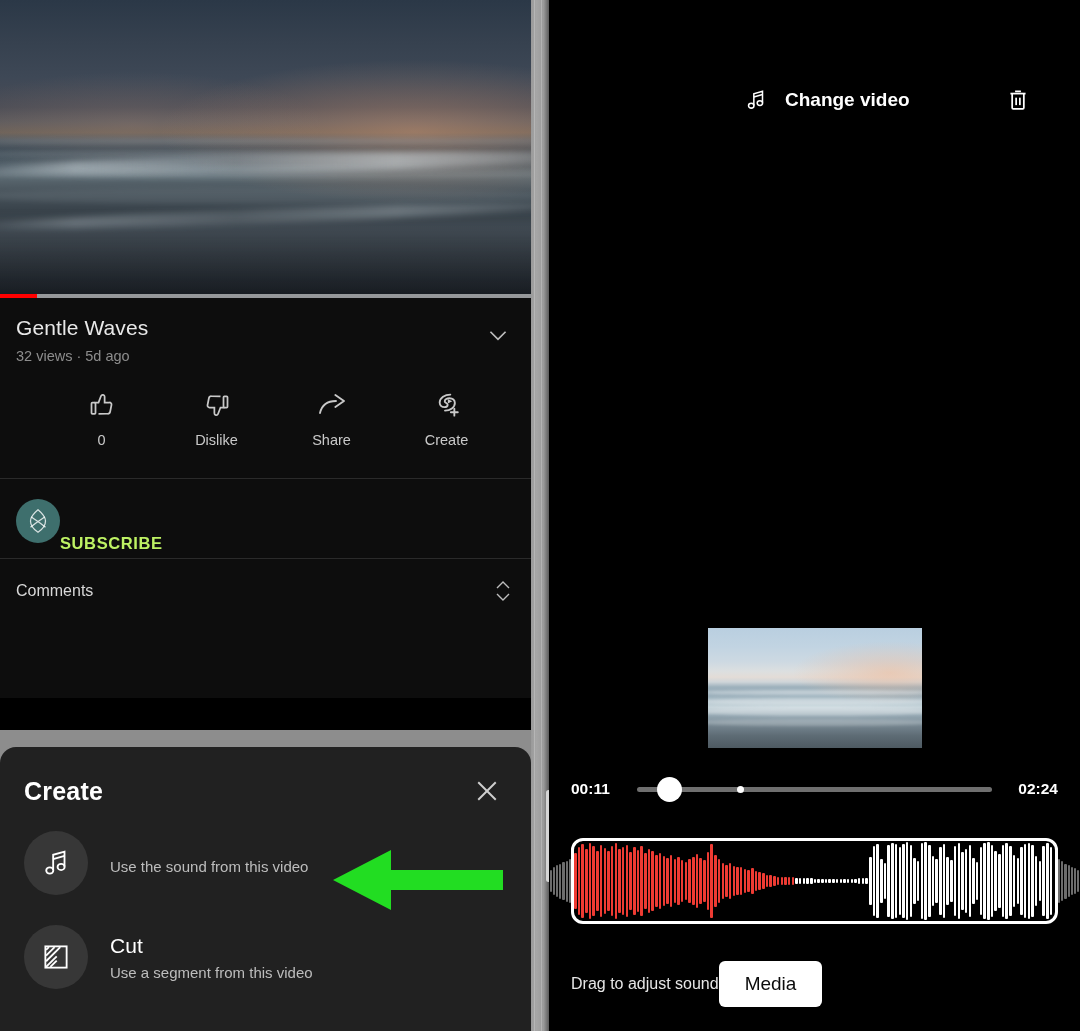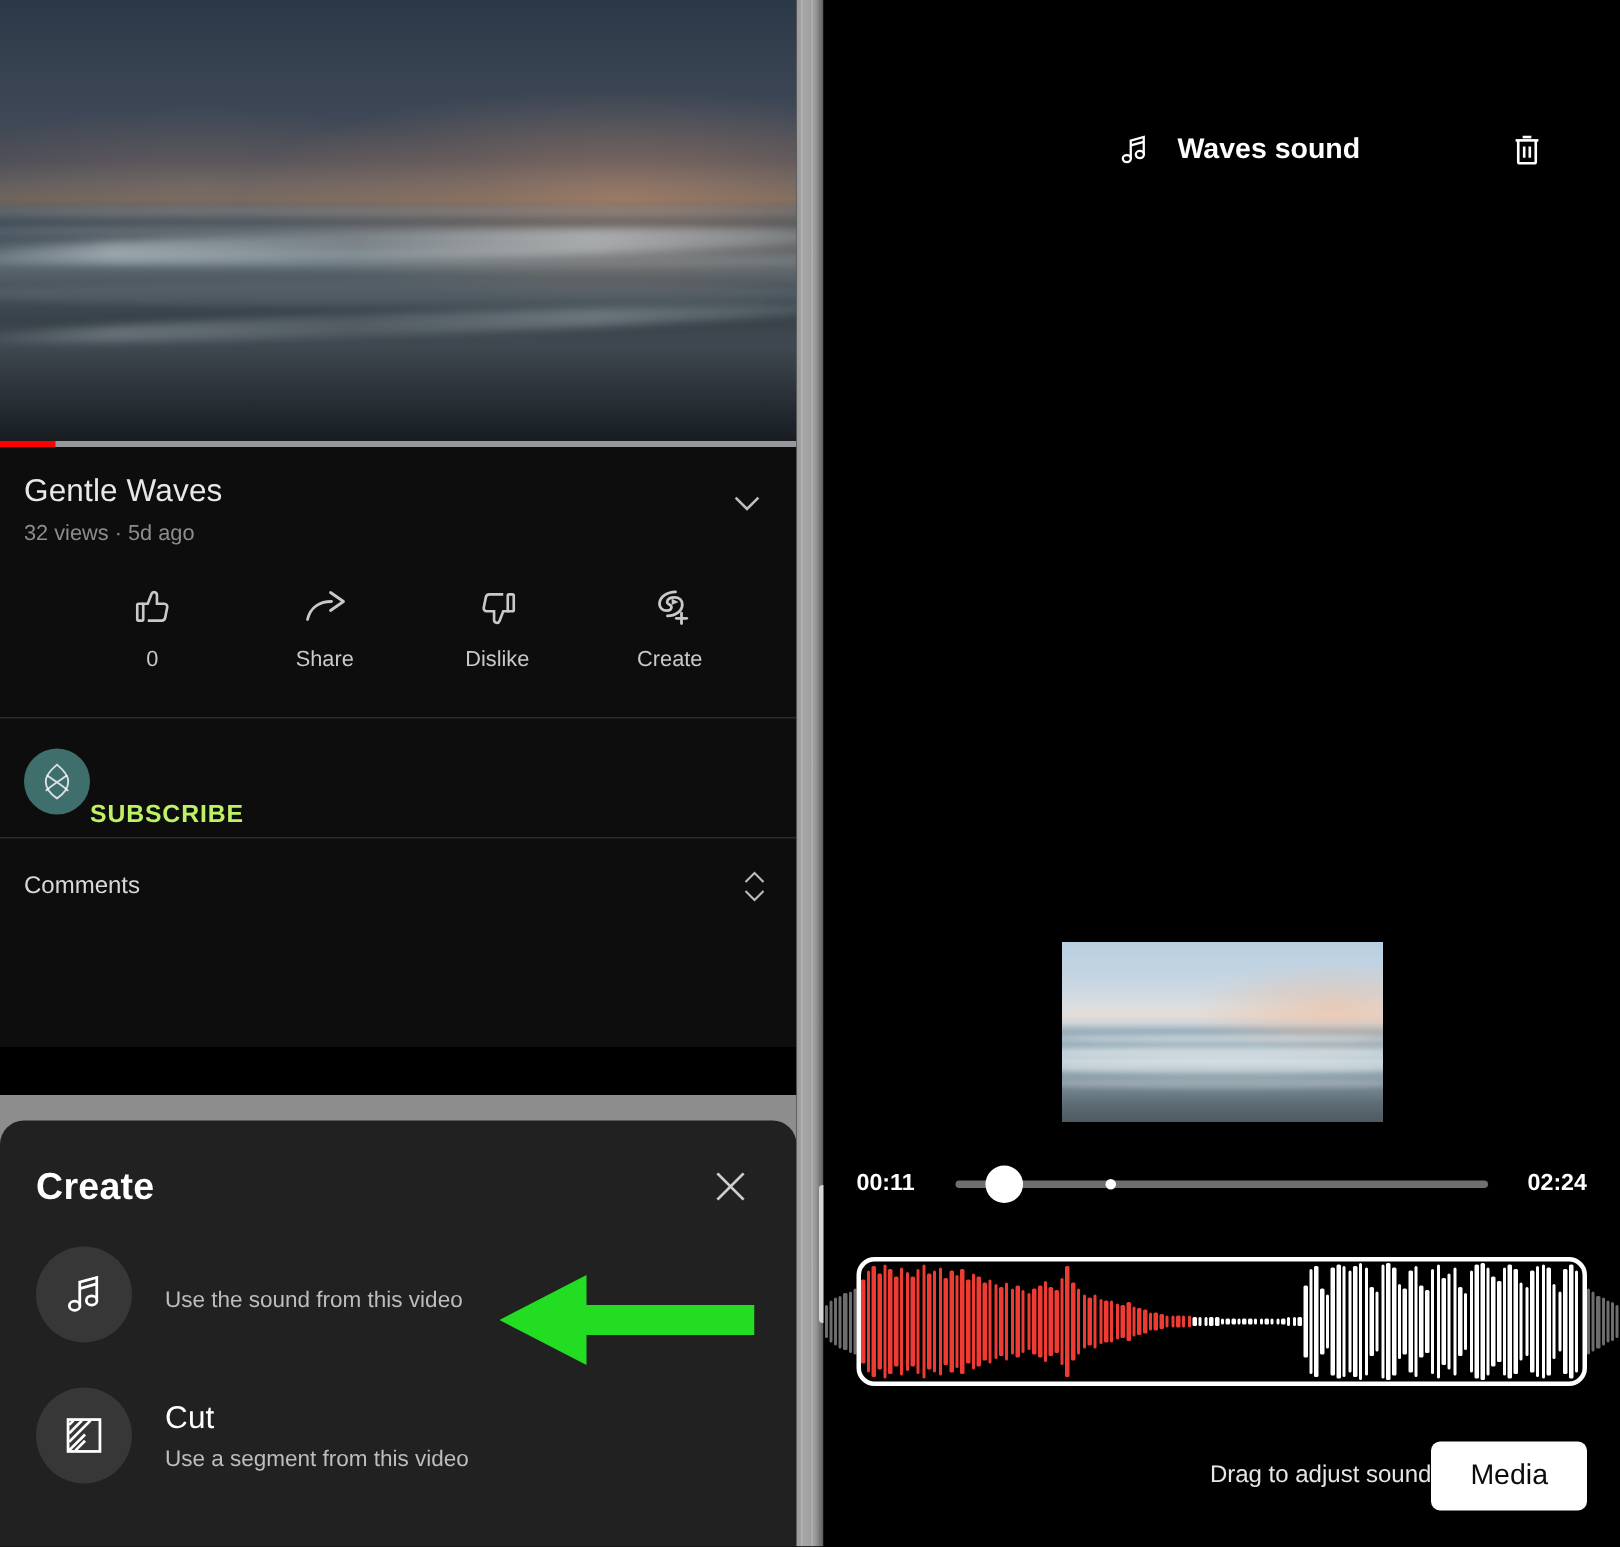--- a/index.html
+++ b/index.html
@@ -155,21 +155,21 @@
 
   .wave-area { position:absolute; left: 0; top: 838px; width: 531px; height: 86px; }
   .wave-rail { position:absolute; left:0; top:0; width:531px; height:86px; display:flex; align-items:center; }
   .wave-sel {
     position:absolute; left: 22px; top: 0; width: 487px; height: 86px;
     border: 3px solid #ffffff; border-radius: 12px; overflow:hidden; background:#000;
   }
   .bars { position:absolute; inset:0; display:flex; align-items:center; }
   .bar { flex: none; border-radius: 1px; }
 
-  .bottom-bar { position:absolute; left: 22px; top: 958px; width: 487px; height: 52px; display:flex; align-items:center; justify-content:flex-end; }
+  .bottom-bar { position:absolute; left: 22px; top: 958px; width: 487px; height: 52px; display:flex; align-items:center; justify-content:flex-start; }
   .drag-hint { font-size: 16px; color:#e6e6e6; }
   .done-btn { background:#fff; color:#0b0b0b; font-size: 19px; border-radius: 6px; padding: 12px 26px; font-weight:400; }
 
   svg { display:block; }
 </style>
 </head>
 <body>
 
 <div class="screen">
 
@@ -210,35 +210,35 @@
         <span class="glyph">
           <svg width="30" height="30" viewBox="0 0 24 24" fill="none" stroke="#c9c9c9" stroke-width="1.4">
             <path d="M6 10h3.2l2-5.2a1.5 1.5 0 0 1 2.9.6V10H18a1.6 1.6 0 0 1 1.6 1.9l-1.1 5.5A2 2 0 0 1 16.5 19H9.2"></path>
             <rect x="3.6" y="10" width="3.2" height="9" rx="0.7"></rect>
           </svg>
         </span>
         <span class="alabel">0</span>
       </div>
       <div class="action">
         <span class="glyph">
+          <svg width="30" height="30" viewBox="0 0 24 24" fill="none" stroke="#c9c9c9" stroke-width="1.4">
+            <path d="M18 14h-3.2l-2 5.2a1.5 1.5 0 0 1-2.9-.6V14H6a1.6 1.6 0 0 1-1.6-1.9l1.1-5.5A2 2 0 0 1 7.5 5h7.3"></path>
+            <rect x="17.2" y="5" width="3.2" height="9" rx="0.7"></rect>
+          </svg>
+        </span>
+        <span class="alabel">Dislike</span>
+      </div>
+      <div class="action">
+        <span class="glyph">
           <svg width="32" height="32" viewBox="0 0 24 24" fill="none" stroke="#c9c9c9" stroke-width="1.4" stroke-linecap="round" stroke-linejoin="round">
             <path d="M3 18c1.5-6.5 6.5-9 12-9"></path>
             <polyline points="14.5,4.5 21,9 14.5,13.5"></polyline>
           </svg>
         </span>
         <span class="alabel">Share</span>
-      </div>
-      <div class="action">
-        <span class="glyph">
-          <svg width="30" height="30" viewBox="0 0 24 24" fill="none" stroke="#c9c9c9" stroke-width="1.4">
-            <path d="M18 14h-3.2l-2 5.2a1.5 1.5 0 0 1-2.9-.6V14H6a1.6 1.6 0 0 1-1.6-1.9l1.1-5.5A2 2 0 0 1 7.5 5h7.3"></path>
-            <rect x="17.2" y="5" width="3.2" height="9" rx="0.7"></rect>
-          </svg>
-        </span>
-        <span class="alabel">Dislike</span>
       </div>
       <div class="action">
         <span class="glyph">
           <svg width="32" height="32" viewBox="0 0 24 24" fill="none" stroke="#c9c9c9" stroke-width="1.4" stroke-linecap="round" stroke-linejoin="round">
             <path d="M14.5 4.2c-4 0-8 2.4-8 6 0 2.2 1.8 3.4 3.6 3.4 1.6 0 2.4-.9 2.4-1.8 0-1.4-2.2-1.2-2.2-2.6 0-1.4 1.8-2.3 3.6-2.3 2.4 0 4 1.5 4 3.6 0 3.2-3.4 5.7-7.4 5.7"></path>
             <path d="M12.6 7.6l3.4 1.6-3.4 1.6z" fill="#c9c9c9" stroke="none"></path>
             <line x1="17.5" y1="14.8" x2="17.5" y2="20"></line>
             <line x1="14.9" y1="17.4" x2="20.1" y2="17.4"></line>
           </svg>
         </span>
@@ -338,21 +338,21 @@
 
     <div class="change-sound">
       <span>
         <svg width="26" height="26" viewBox="0 0 24 24" fill="none" stroke="#ffffff" stroke-width="1.4">
           <path d="M10 17V6.2l8-2.2v10.4"></path>
           <path d="M10 9.2l8-2.2"></path>
           <ellipse cx="7.6" cy="17.3" rx="2.5" ry="2.2"></ellipse>
           <ellipse cx="15.6" cy="14.8" rx="2.5" ry="2.2"></ellipse>
         </svg>
       </span>
-      <span class="cs-label">Waves sound</span>
+      <span class="cs-label">Change video</span>
     </div>
 
     <div class="trash-btn">
       <span>
         <svg width="28" height="28" viewBox="0 0 24 24" fill="none" stroke="#ffffff" stroke-width="1.5">
           <path d="M5.5 6.5h13"></path>
           <path d="M7 6.5v12.2a.9.9 0 0 0 .9.9h8.2a.9.9 0 0 0 .9-.9V6.5"></path>
           <path d="M9.5 4.6h5"></path>
           <line x1="10.4" y1="10" x2="10.4" y2="16.4"></line>
           <line x1="13.6" y1="10" x2="13.6" y2="16.4"></line>

